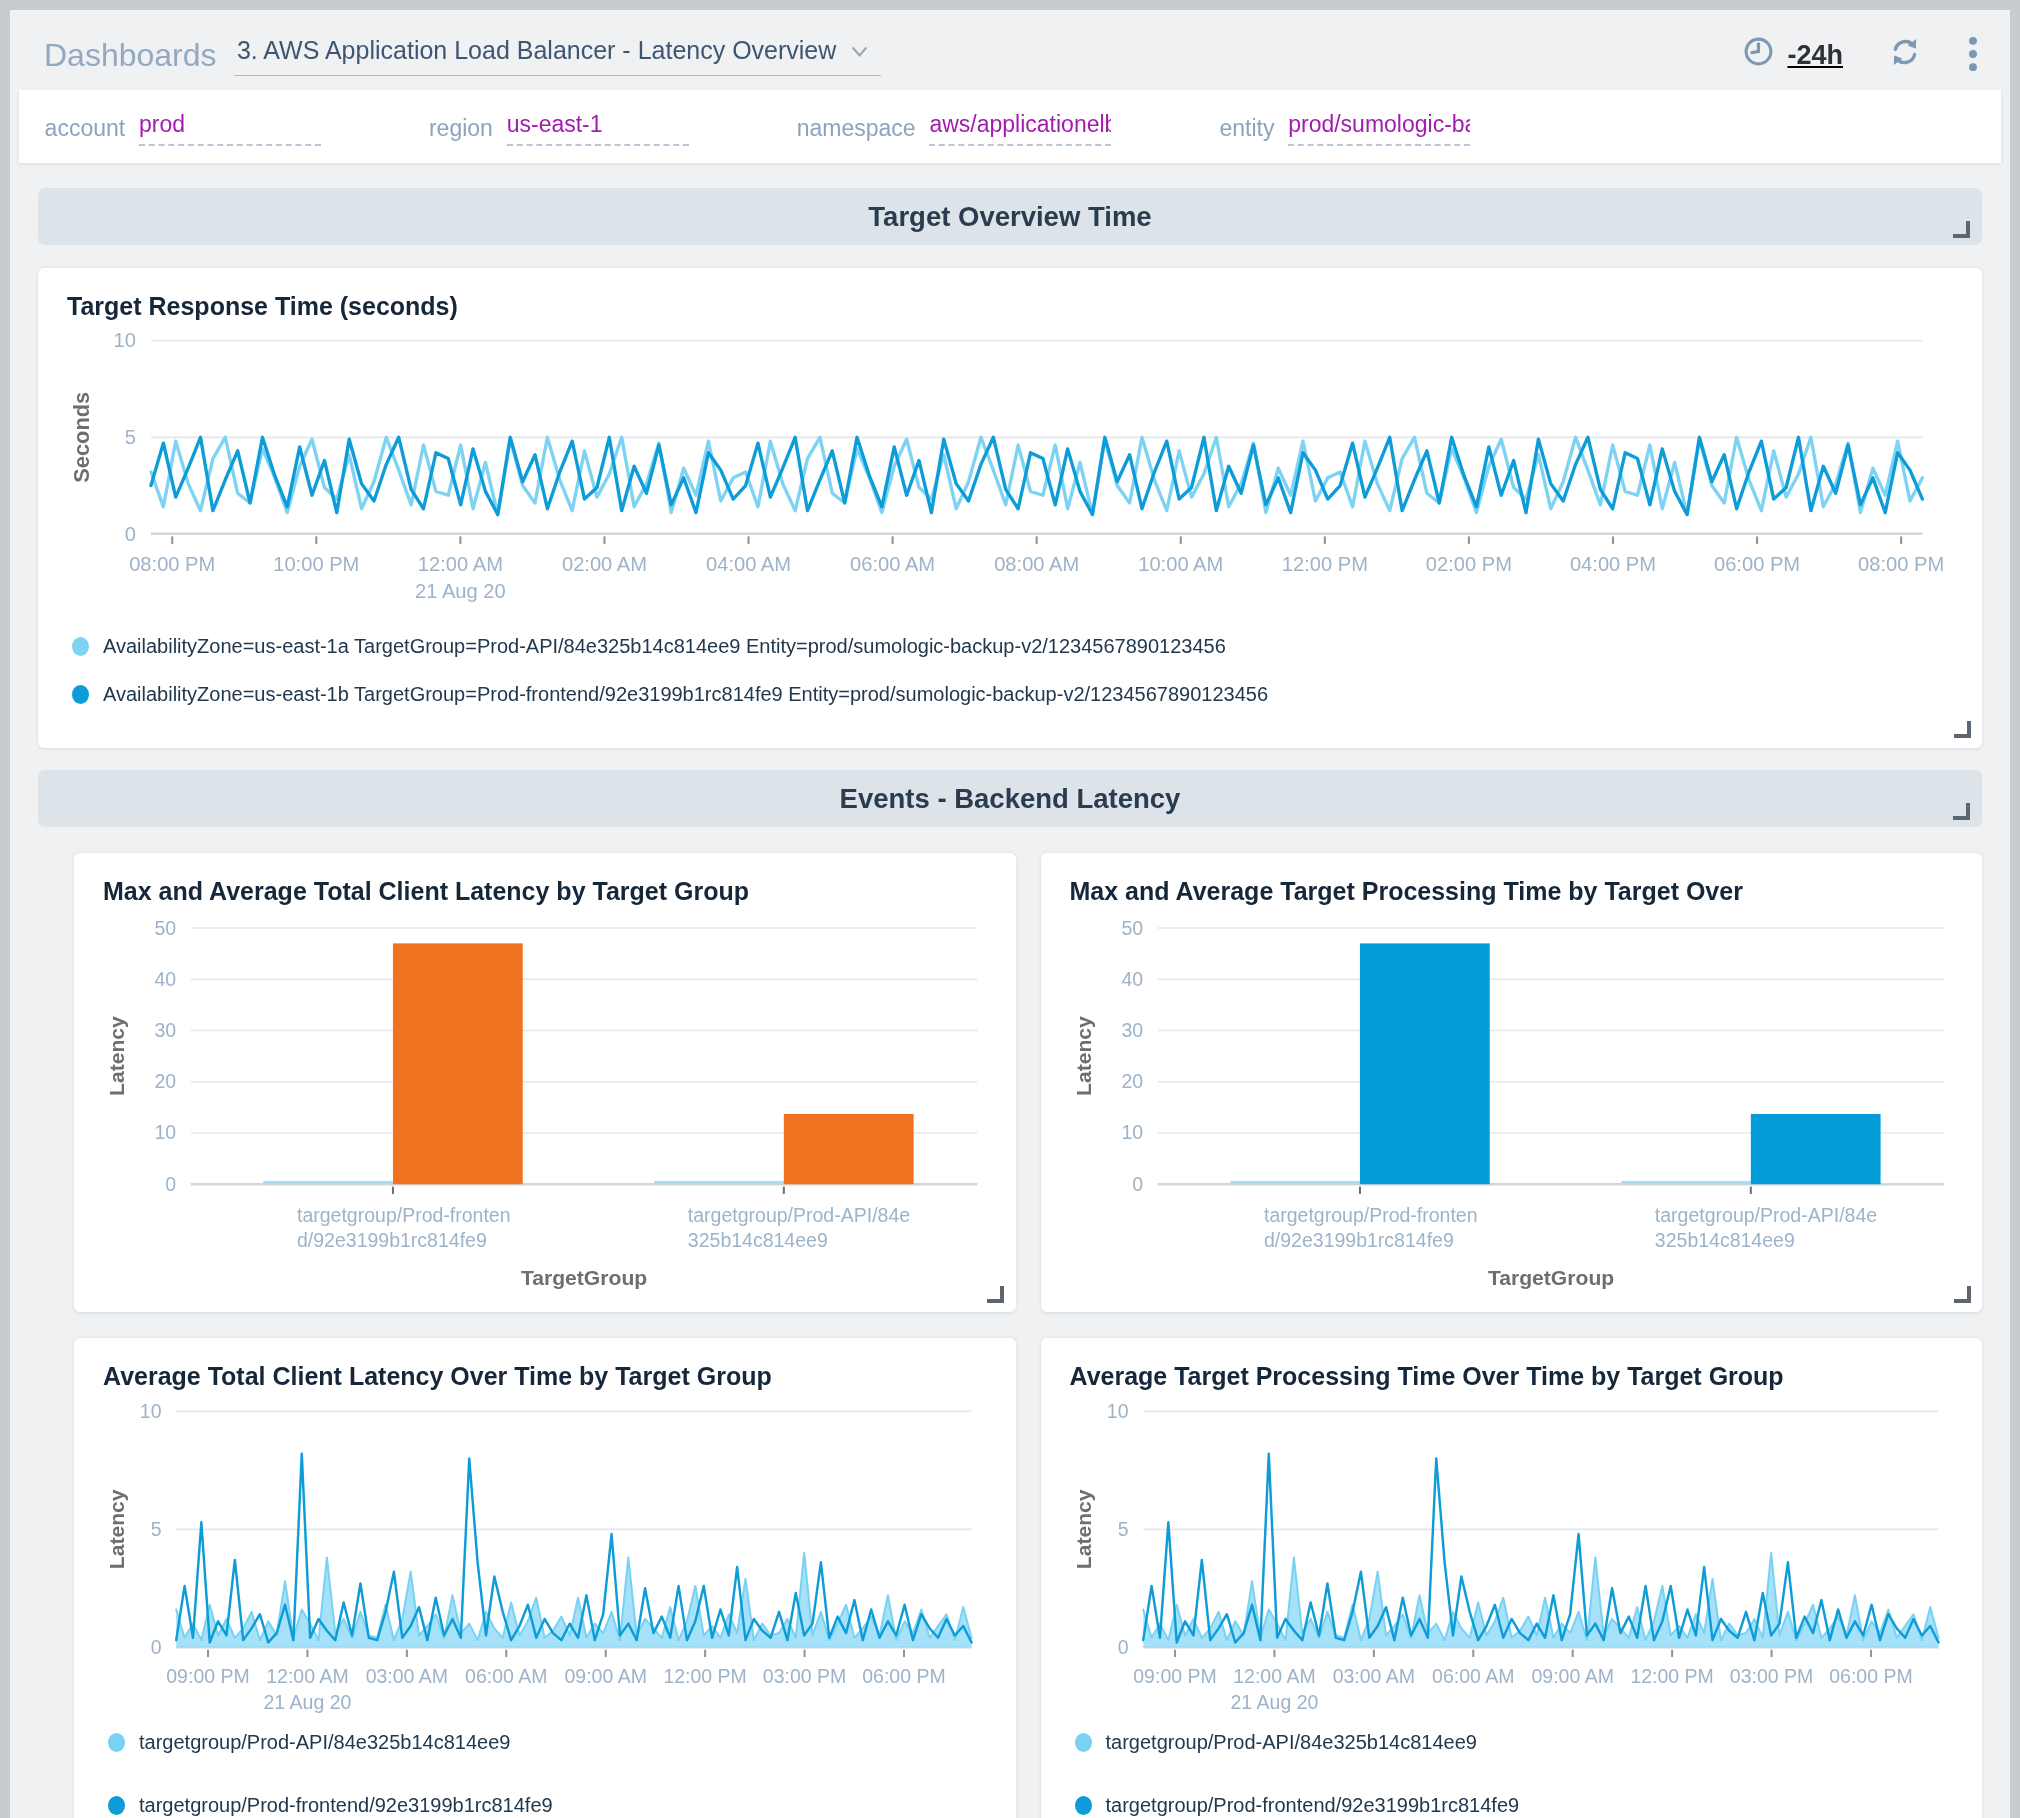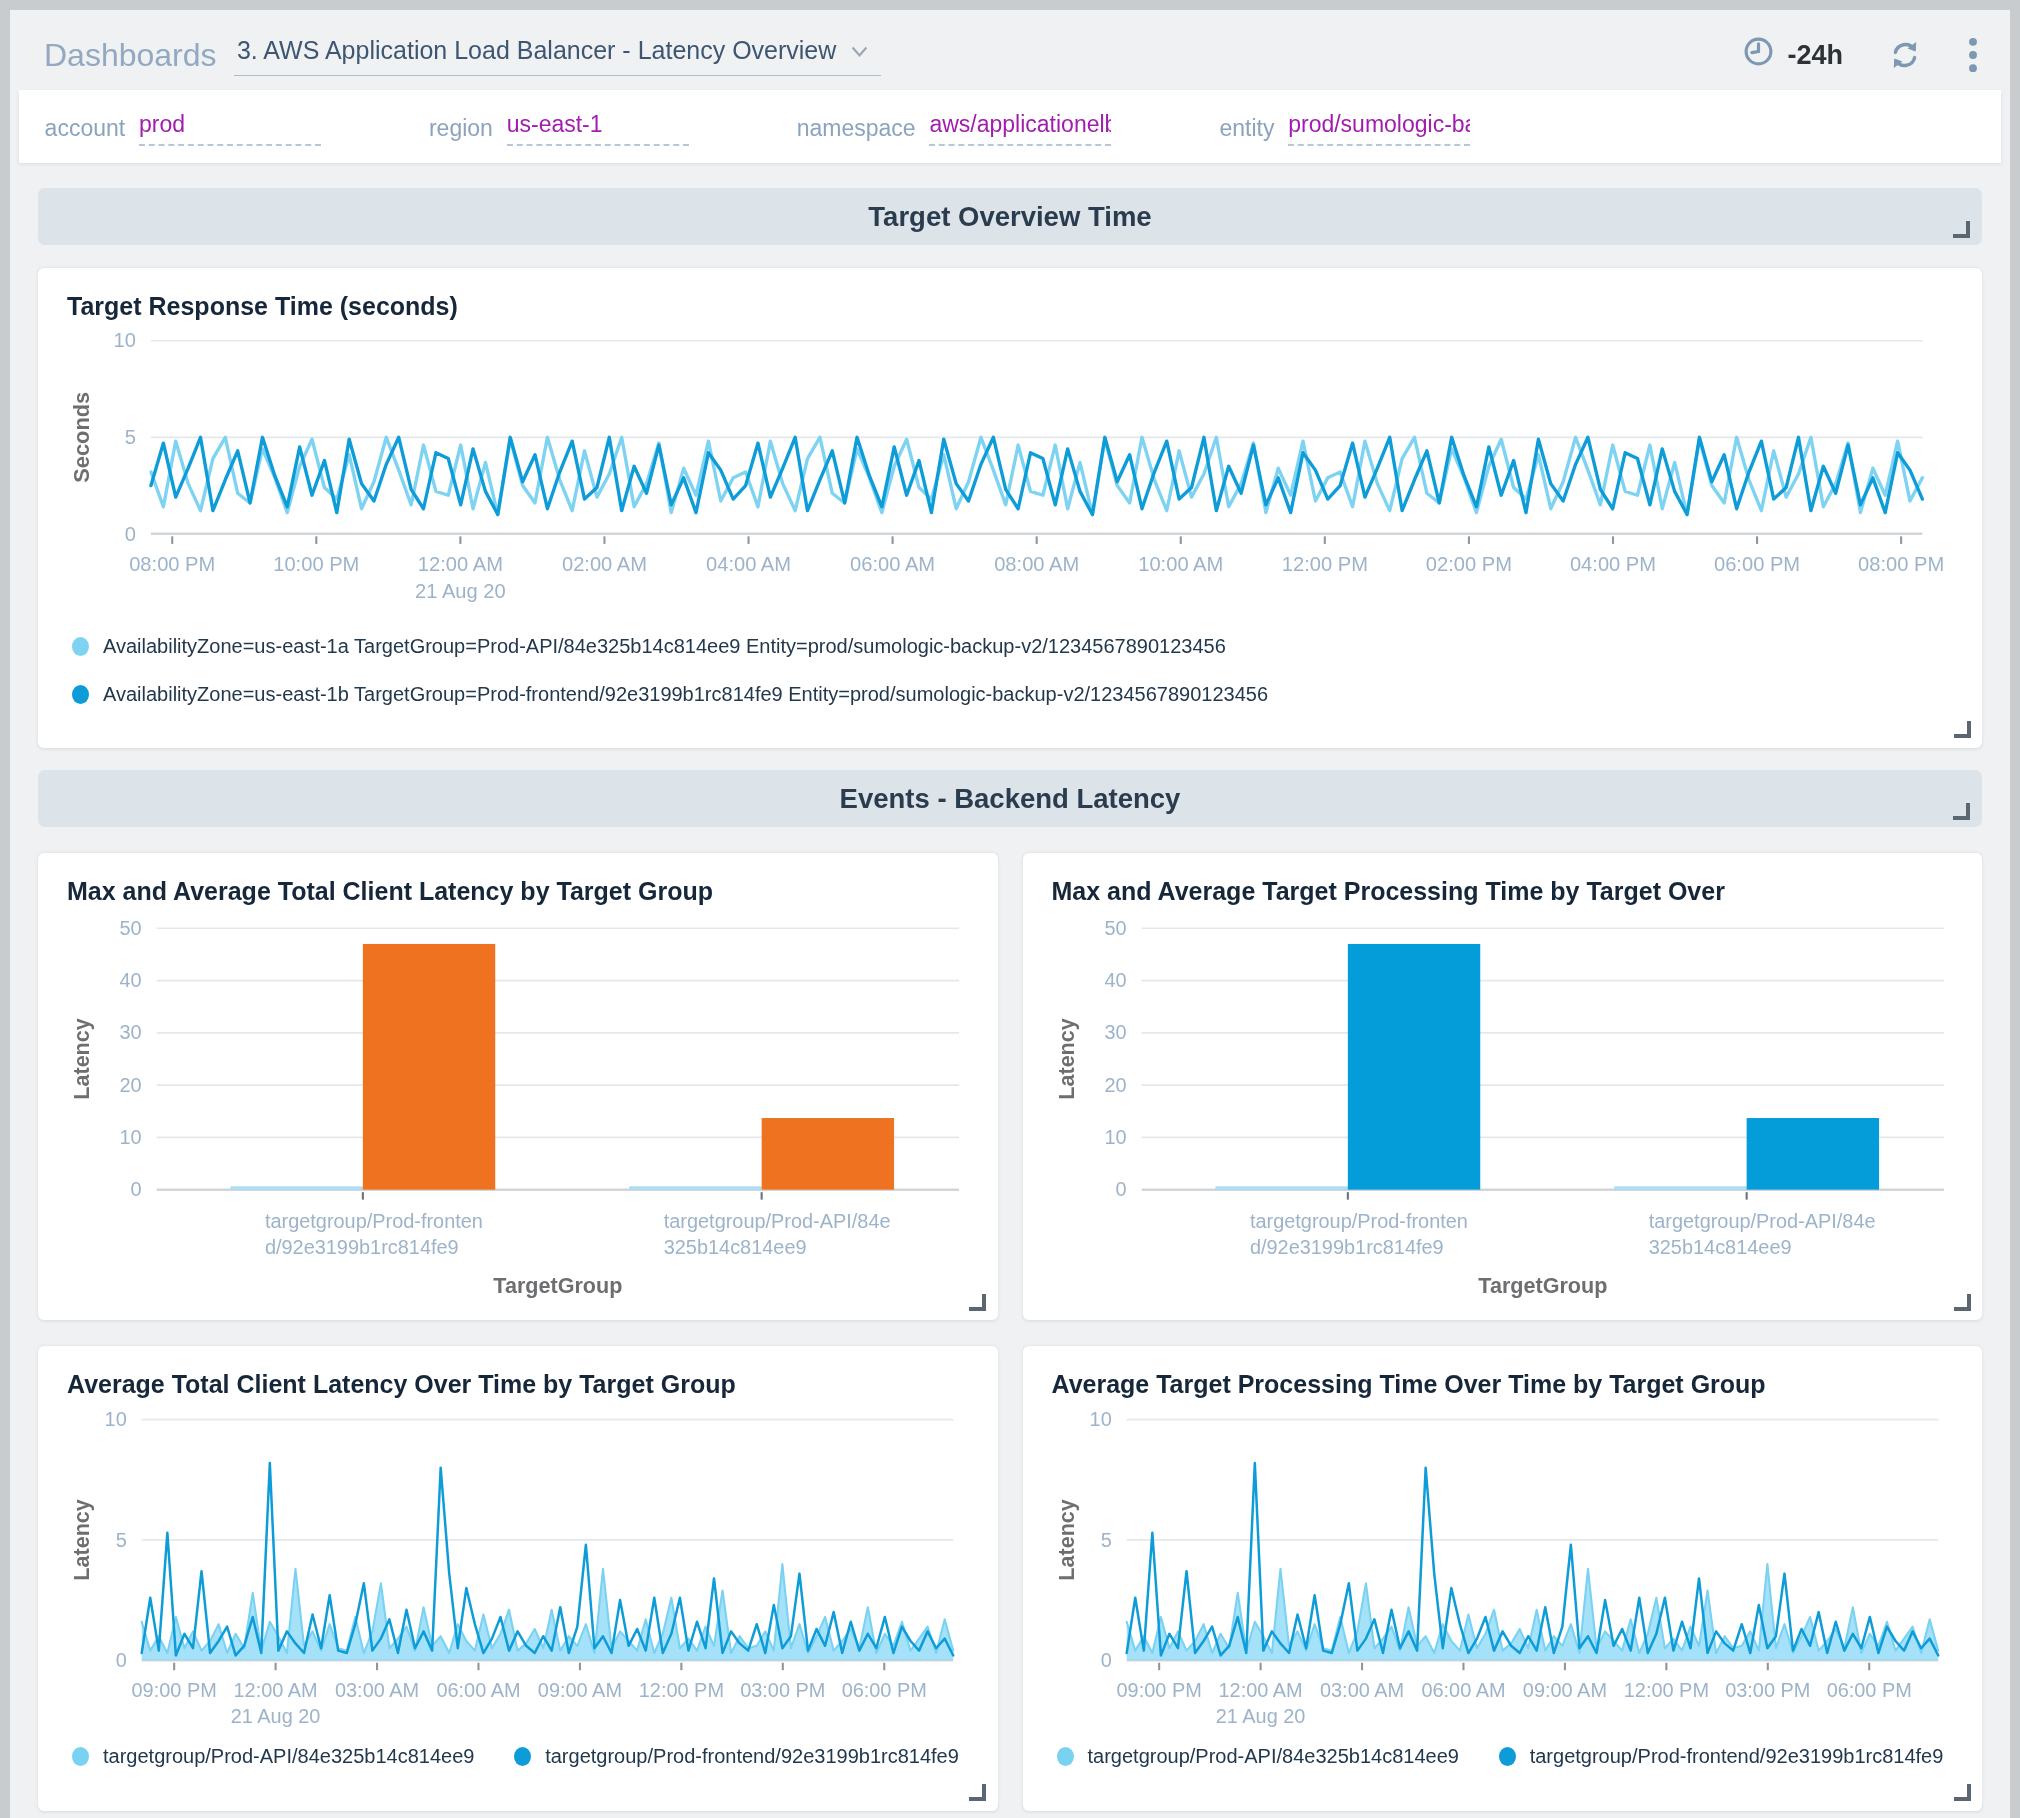--- a/index.html
+++ b/index.html
@@ -3,37 +3,37 @@
 <meta charset="utf-8">
 <style>
   html,body{margin:0;padding:0;}
   body{background:#c9ccce;font-family:"Liberation Sans",sans-serif;}
   .app{width:2000px;margin:0 auto;background:#eff1f3;padding:0 0 3.4px 0;margin-top:10.3px;margin-bottom:10.3px;}
   
   .topbar{display:flex;align-items:center;padding:24px 31px 8.6px 34px;}
   .crumb{color:#93a9c1;font-size:32px;margin-right:17px;cursor:pointer;}
   .title-dd{display:flex;align-items:center;gap:13.8px;border-bottom:1.7px solid #abbecf;padding:1.7px 12px 10.3px 3.4px;color:#3e5671;font-size:25px;cursor:pointer;}
   .title-dd svg{margin-top:5.2px;}
-  .topbar-right{margin-left:auto;display:flex;align-items:center;gap:45px;}
+  .topbar-right{margin-left:auto;display:flex;align-items:flex-start;gap:45px;text-decoration:underline;}
   .time{display:flex;align-items:center;gap:12px;font-size:27px;font-weight:600;color:#2e3237;cursor:pointer;}
   .iconbtn{cursor:pointer;display:flex;align-items:center;}
   
   .filterbar{background:#ffffff;margin:5.2px 8.6px 0 8.6px;padding:20.6px 26px 17px 26px;display:flex;gap:108px;box-shadow:0 1.7px 3.4px rgba(40,50,60,.10);}
   .filter{display:flex;align-items:center;gap:13.8px;font-size:23px;white-space:nowrap;}
   .filter .lab{color:#8ba3be;}
   .filter .val{color:#a21caf;border-bottom:2.6px dashed #b7c7d8;min-width:182px;max-width:182px;overflow:hidden;padding-bottom:6px;cursor:text;}
   
   .content{padding:3.4px 28px 22.4px 28px;}
   .section-h{position:relative;background:#dce3e9;border-radius:6.9px;height:57px;display:flex;align-items:center;justify-content:center;font-size:27.5px;font-weight:600;color:#2b3c4e;margin-top:22.4px;}
   .resize{width:13px;height:13px;border-right:4.3px solid #5b6670;border-bottom:4.3px solid #5b6670;cursor:nwse-resize;}
   .section-h .resize{position:absolute;right:12px;bottom:7.7px;}
   .panel{position:relative;background:#ffffff;border-radius:6px;box-shadow:0 0.9px 3.4px rgba(50,60,70,.12);margin-top:22.4px;padding:24px 26px 17px 29px;}
   .panel h3{margin:0 0 8.6px 0;font-size:25px;color:#16273a;font-weight:bold;}
   .panel .resize{position:absolute;right:11.2px;bottom:9.5px;}
-  .row{display:flex;gap:25px;margin-top:26px;}
+  .row{display:flex;gap:25px;margin-top:26px;margin-left:36px;}
   .row .panel{flex:1;margin-top:0;}
   .chart{width:100%;}
   .chart svg{display:block;width:100%;height:auto;}
   
   .legend{margin:5.2px 0 22.4px 5.2px;}
   .legend-item{display:flex;align-items:center;gap:13.8px;font-size:20px;color:#22384d;cursor:pointer;}
   .legend.block .legend-item{margin:25px 0;}
   .legend.inline{display:flex;gap:40px;margin:8.6px 0 26px 5.2px;flex-wrap:wrap;}
   .dot{width:17px;height:19px;border-radius:50%;flex:0 0 auto;}
   

